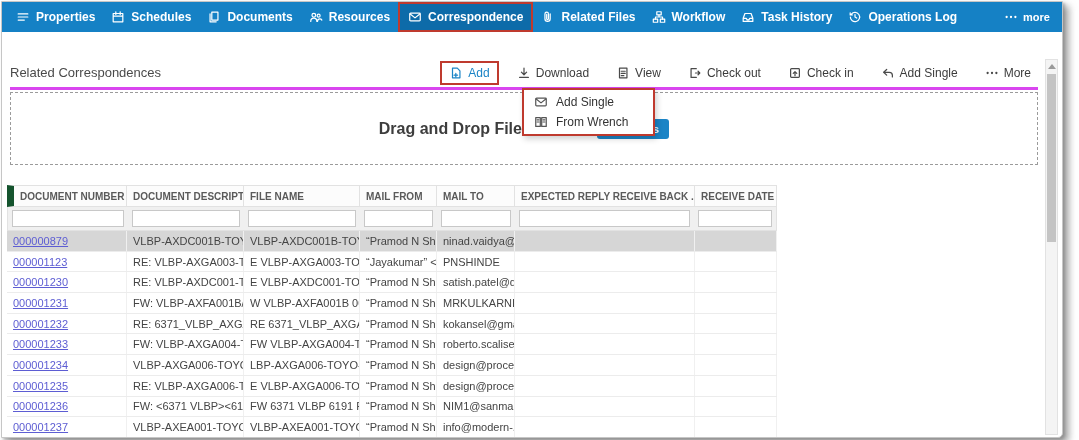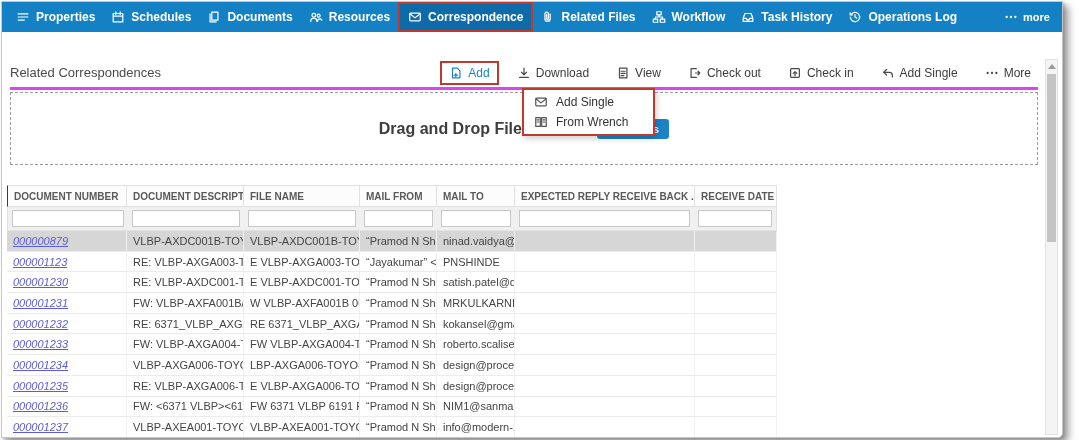--- a/index.html
+++ b/index.html
@@ -45,30 +45,30 @@
             background:#fff;box-shadow:2px 3px 6px rgba(0,0,0,.18);min-width:133px;z-index:5;}
   .menu-items{padding:2px 0;}
   .menu-item{display:flex;align-items:center;gap:8px;font-size:12px;color:#333;
              padding:3px 10px;cursor:pointer;white-space:nowrap;}
   .menu-icon{display:flex;color:#555;}
   
   .tbl{position:absolute;top:183px;left:5px;width:770px;font-size:11px;color:#444;}
   .tr{display:flex;}
   .th{padding:5px 6px 4px;font-size:10px;font-weight:700;color:#5a5a5a;border:1px solid #e2e2e2;
       border-left:none;white-space:nowrap;overflow:hidden;background:#fcfcfc;}
-  .th:first-child{border-left:1px solid #14532d;}
+  .th:first-child{border-left:7px solid #14532d;}
   .filter-row{background:#f0f0f0;border:1px solid #e2e2e2;border-top:none;}
   .fc{padding:3px 4px;}
   .fc input{width:100%;height:17px;border:1px solid #c8c8c8;background:#fff;}
   .trow{height:20.7px;border-bottom:1px solid #ececec;}
   .trow.selected{background:var(--selected-row);}
   .td{padding:0 6px;white-space:nowrap;overflow:hidden;border-right:1px solid #f0f0f0;
       display:flex;align-items:center;}
   .c0{width:120px}.c1{width:117px}.c2{width:116px}.c3{width:77px}.c4{width:78px}.c5{width:180px}.c6{width:82px}
-  .doclink{color:var(--link-purple);font-style:italic;text-decoration:underline;cursor:pointer;}
+  .doclink{color:var(--link-purple);text-decoration:underline;cursor:pointer;}
   
   .vscroll{position:absolute;top:57px;right:4px;bottom:2px;width:13px;background:#f4f4f4;border:1px solid #e2e2e2;}
   .vs-arrow{height:12px;display:flex;align-items:center;justify-content:center;cursor:pointer;}
   .vs-arrow::after{content:"";border-left:4px solid transparent;border-right:4px solid transparent;
                    border-bottom:5px solid #9a9a9a;}
   .vs-thumb{position:absolute;top:14px;left:1px;right:1px;height:168px;background:#c4c4c4;cursor:pointer;}
   svg{display:block;}
 </style>
 </head>
 <body>

